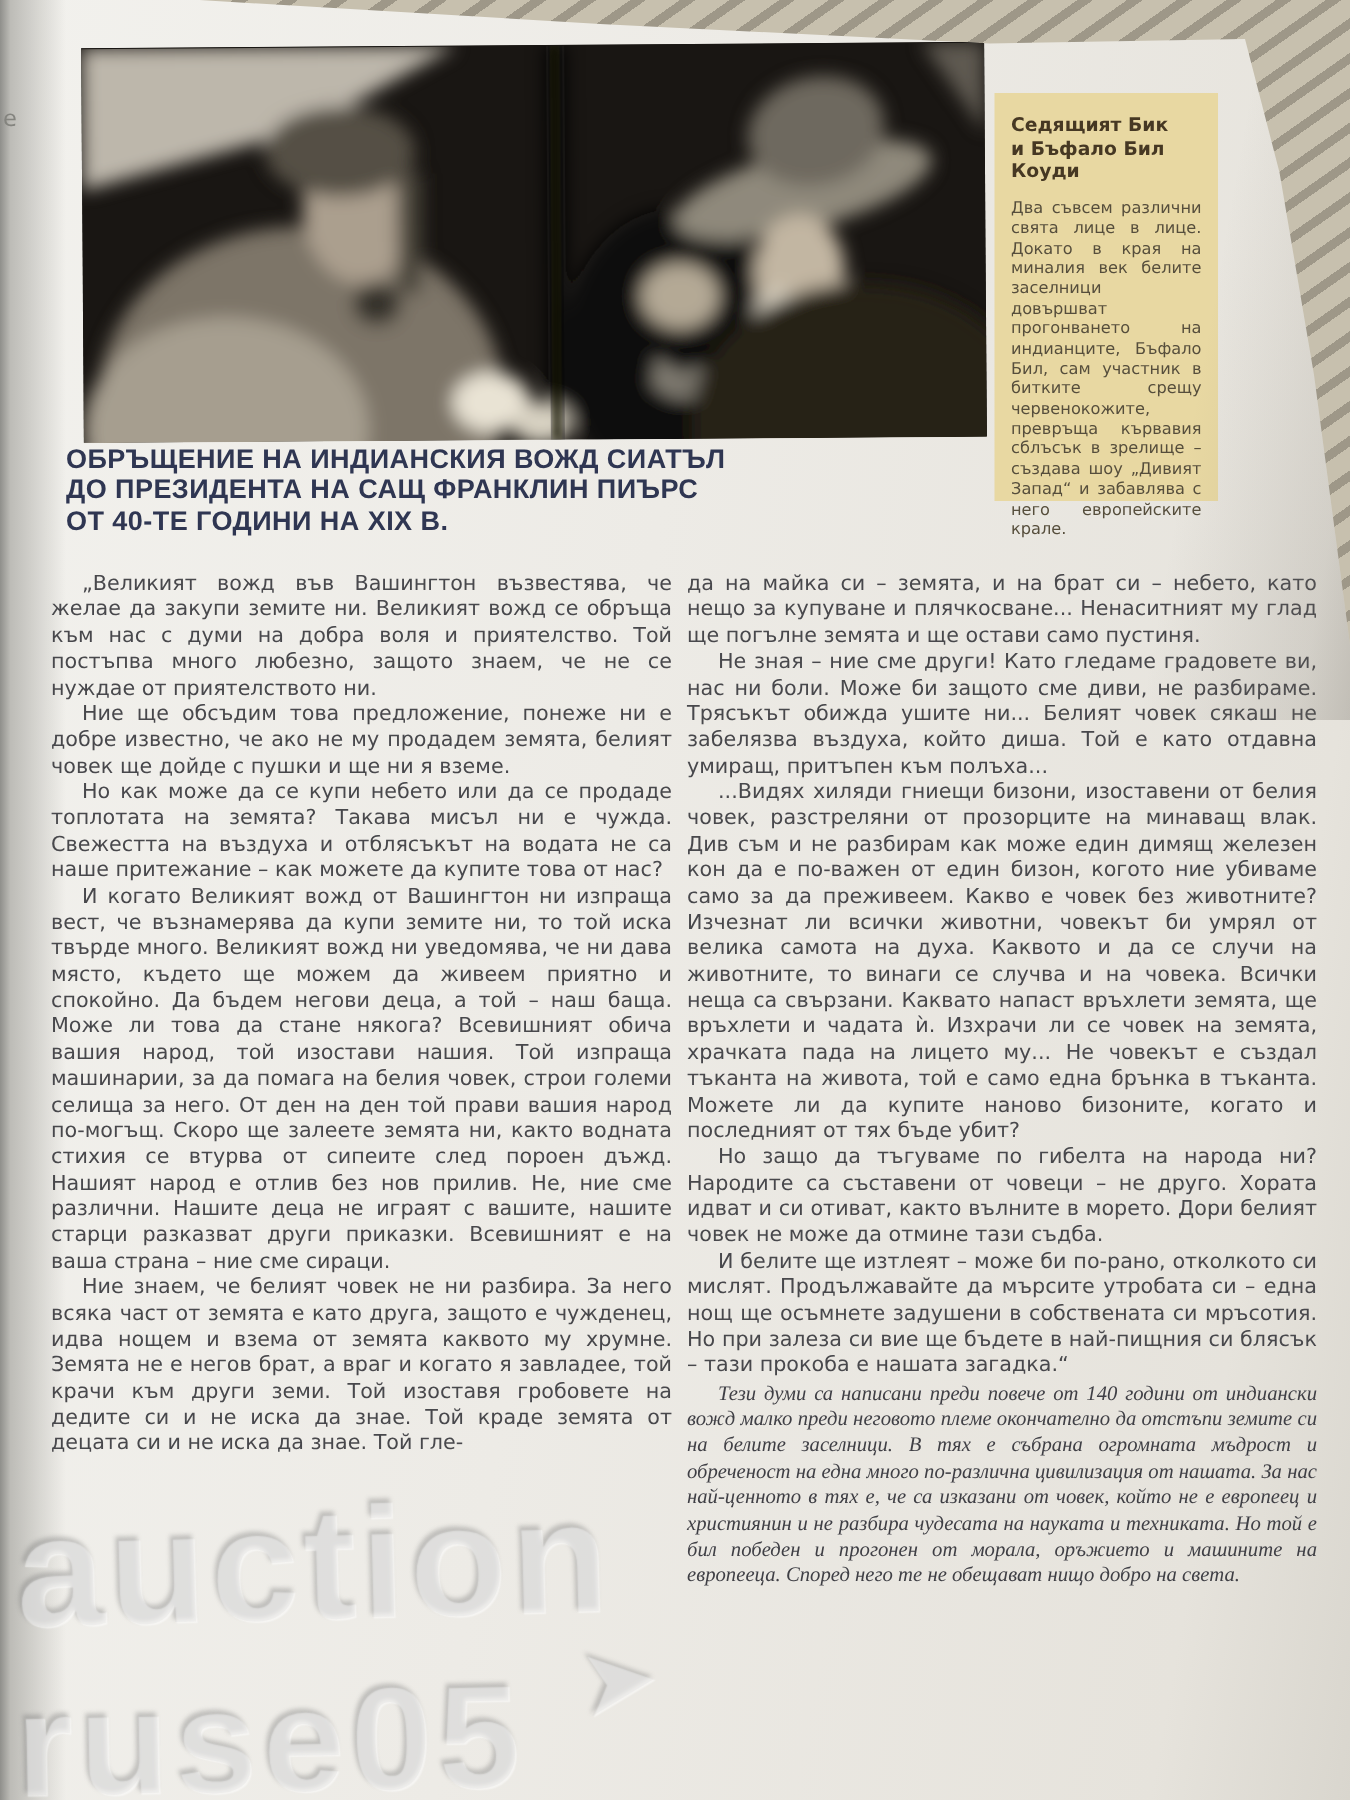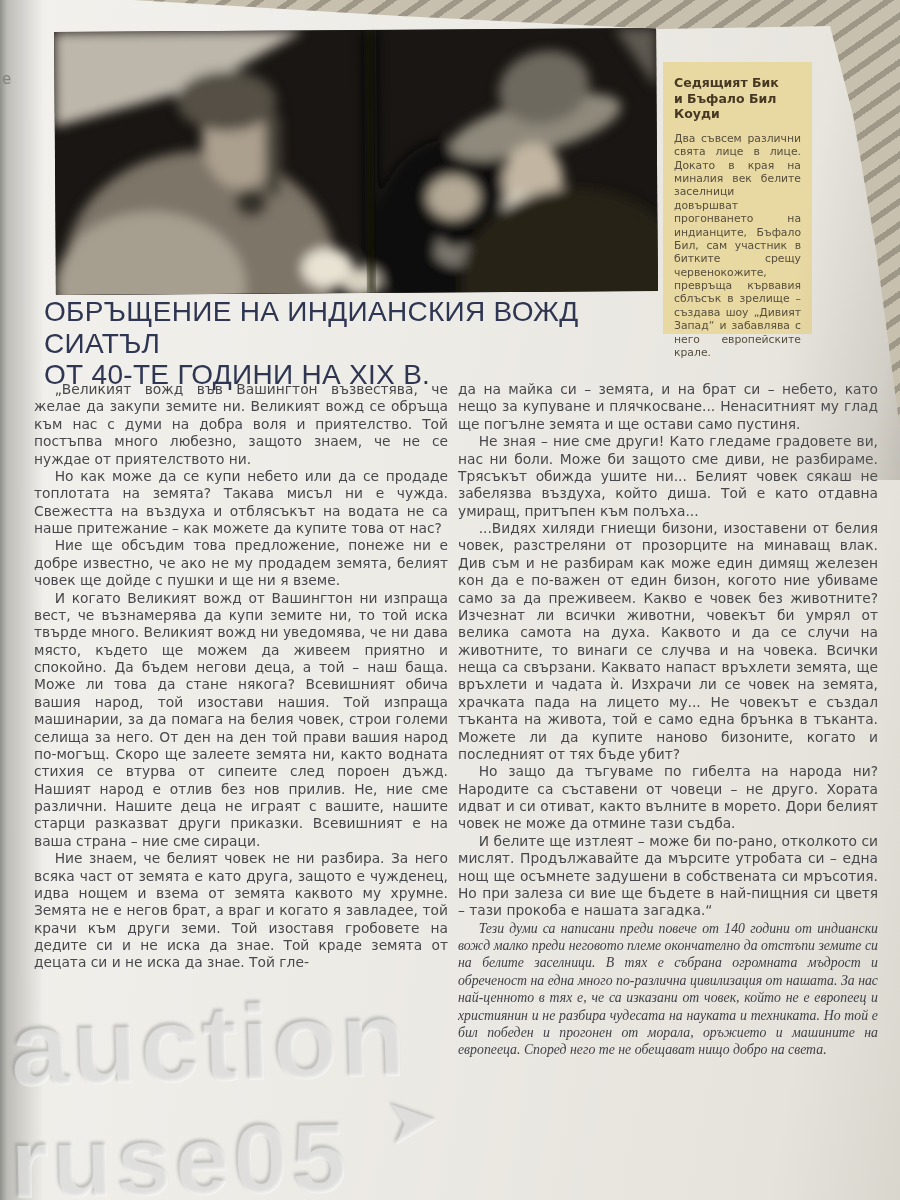--- a/index.html
+++ b/index.html
@@ -31,22 +31,22 @@
 
   
   .sidebar{position:absolute;left:663px;top:62px;width:149px;height:272px;
     background:#e8d8a2;padding:13px 11px;box-sizing:border-box;}
   .sidebar .cap-title{font-weight:bold;font-size:12.5px;line-height:1.25;color:#463823;margin:0 0 10px 0;}
   .sidebar .cap-title span{display:block;}
   .sidebar .cap-body{font-size:10.8px;line-height:1.24;color:#564e3c;text-align:justify;margin:0;}
 
   
   .headline{position:absolute;left:44px;top:296px;width:615px;
-    font-family:"Liberation Sans",sans-serif;font-weight:400;
-    font-size:28px;line-height:1.13;color:#2f3652;letter-spacing:0.3px;}
+    font-family:"Liberation Sans",sans-serif;font-weight:700;
+    font-size:18px;line-height:1.13;color:#2f3652;letter-spacing:0.3px;}
   .headline span{display:block;}
 
   
   .col{position:absolute;top:381px;font-size:13.8px;line-height:1.26;
     color:#48484c;text-align:justify;}
   .col-left{left:34px;width:414px;}
   .col-right{left:458px;width:420px;}
   .col p{margin:0;text-indent:1.5em;}
   .col-right p:first-child{text-indent:0;}
   .col .note{font-style:italic;color:#3f3f45;font-family:Liberation Serif, serif;}
@@ -121,38 +121,39 @@
     <div class="sidebar">
       <p class="cap-title">
         <span>Седящият Бик</span>
         <span>и Бъфало Бил Коуди</span>
       </p>
       <p class="cap-body">Два съвсем различни свята лице в лице. Докато в края на миналия век белите заселници довършват прогонването на индианците, Бъфало Бил, сам участник в битките срещу червенокожите, превръща кървавия сблъсък в зрелище – създава шоу „Дивият Запад“ и забавлява с него европейските крале.</p>
     </div>
 
     <h1 class="headline" style="margin:0;">
       <span>ОБРЪЩЕНИЕ НА ИНДИАНСКИЯ ВОЖД СИАТЪЛ</span>
+      <span>ДО ПРЕЗИДЕНТА НА САЩ ФРАНКЛИН ПИЪРС</span>
       <span>ОТ 40-ТЕ ГОДИНИ НА XIX В.</span>
     </h1>
 
     <div class="col col-left">
         <p>„Великият вожд във Вашингтон възвестява, че желае да закупи земите ни. Великият вожд се обръща към нас с думи на добра воля и приятелство. Той постъпва много любезно, защото знаем, че не се нуждае от приятелството ни.</p>
+        <p>Ние ще обсъдим това предложение, понеже ни е добре известно, че ако не му продадем земята, белият човек ще дойде с пушки и ще ни я вземе.</p>
         <p>Но как може да се купи небето или да се продаде топлотата на земята? Такава мисъл ни е чужда. Свежестта на въздуха и отблясъкът на водата не са наше притежание – как можете да купите това от нас?</p>
-        <p>Ние ще обсъдим това предложение, понеже ни е добре известно, че ако не му продадем земята, белият човек ще дойде с пушки и ще ни я вземе.</p>
         <p>И когато Великият вожд от Вашингтон ни изпраща вест, че възнамерява да купи земите ни, то той иска твърде много. Великият вожд ни уведомява, че ни дава място, където ще можем да живеем приятно и спокойно. Да бъдем негови деца, а той – наш баща. Може ли това да стане някога? Всевишният обича вашия народ, той изостави нашия. Той изпраща машинарии, за да помага на белия човек, строи големи селища за него. От ден на ден той прави вашия народ по-могъщ. Скоро ще залеете земята ни, както водната стихия се втурва от сипеите след пороен дъжд. Нашият народ е отлив без нов прилив. Не, ние сме различни. Нашите деца не играят с вашите, нашите старци разказват други приказки. Всевишният е на ваша страна – ние сме сираци.</p>
         <p>Ние знаем, че белият човек не ни разбира. За него всяка част от земята е като друга, защото е чужденец, идва нощем и взема от земята каквото му хрумне. Земята не е негов брат, а враг и когато я завладее, той крачи към други земи. Той изоставя гробовете на дедите си и не иска да знае. Той краде земята от децата си и не иска да знае. Той гле-</p>
       </div>
 
     <div class="col col-right">
       <div>
           <p>да на майка си – земята, и на брат си – небето, като нещо за купуване и плячкосване... Ненаситният му глад ще погълне земята и ще остави само пустиня.</p>
           <p>Не зная – ние сме други! Като гледаме градовете ви, нас ни боли. Може би защото сме диви, не разбираме. Трясъкът обижда ушите ни... Белият човек сякаш не забелязва въздуха, който диша. Той е като отдавна умиращ, притъпен към полъха...</p>
           <p>...Видях хиляди гниещи бизони, изоставени от белия човек, разстреляни от прозорците на минаващ влак. Див съм и не разбирам как може един димящ железен кон да е по-важен от един бизон, когото ние убиваме само за да преживеем. Какво е човек без животните? Изчезнат ли всички животни, човекът би умрял от велика самота на духа. Каквото и да се случи на животните, то винаги се случва и на човека. Всички неща са свързани. Каквато напаст връхлети земята, ще връхлети и чадата ѝ. Изхрачи ли се човек на земята, храчката пада на лицето му... Не човекът е създал тъканта на живота, той е само една брънка в тъканта. Можете ли да купите наново бизоните, когато и последният от тях бъде убит?</p>
           <p>Но защо да тъгуваме по гибелта на народа ни? Народите са съставени от човеци – не друго. Хората идват и си отиват, както вълните в морето. Дори белият човек не може да отмине тази съдба.</p>
-          <p>И белите ще изтлеят – може би по-рано, отколкото си мислят. Продължавайте да мърсите утробата си – една нощ ще осъмнете задушени в собствената си мръсотия. Но при залеза си вие ще бъдете в най-пищния си цветя – тази прокоба е нашата загадка.“</p>
+          <p>И белите ще изтлеят – може би по-рано, отколкото си мислят. Продължавайте да мърсите утробата си – една нощ ще осъмнете задушени в собствената си мръсотия. Но при залеза си вие ще бъдете в най-пищния си блясък – тази прокоба е нашата загадка.“</p>
         </div>
       <p class="note">Тези думи са написани преди повече от 140 години от индиански вожд малко преди неговото племе окончателно да отстъпи земите си на белите заселници. В тях е събрана огромната мъдрост и обреченост на една много по-различна цивилизация от нашата. За нас най-ценното в тях е, че са изказани от човек, който не е европеец и християнин и не разбира чудесата на науката и техниката. Но той е бил победен и прогонен от морала, оръжието и машините на европееца. Според него те не обещават нищо добро на света.</p>
     </div>
 
     <div class="curl-shade"></div>
 
     <div class="wm wm-1">auction</div>
     <div class="wm wm-2">ruse05</div>
     <div class="wm wm-arrow">➤</div>
 

